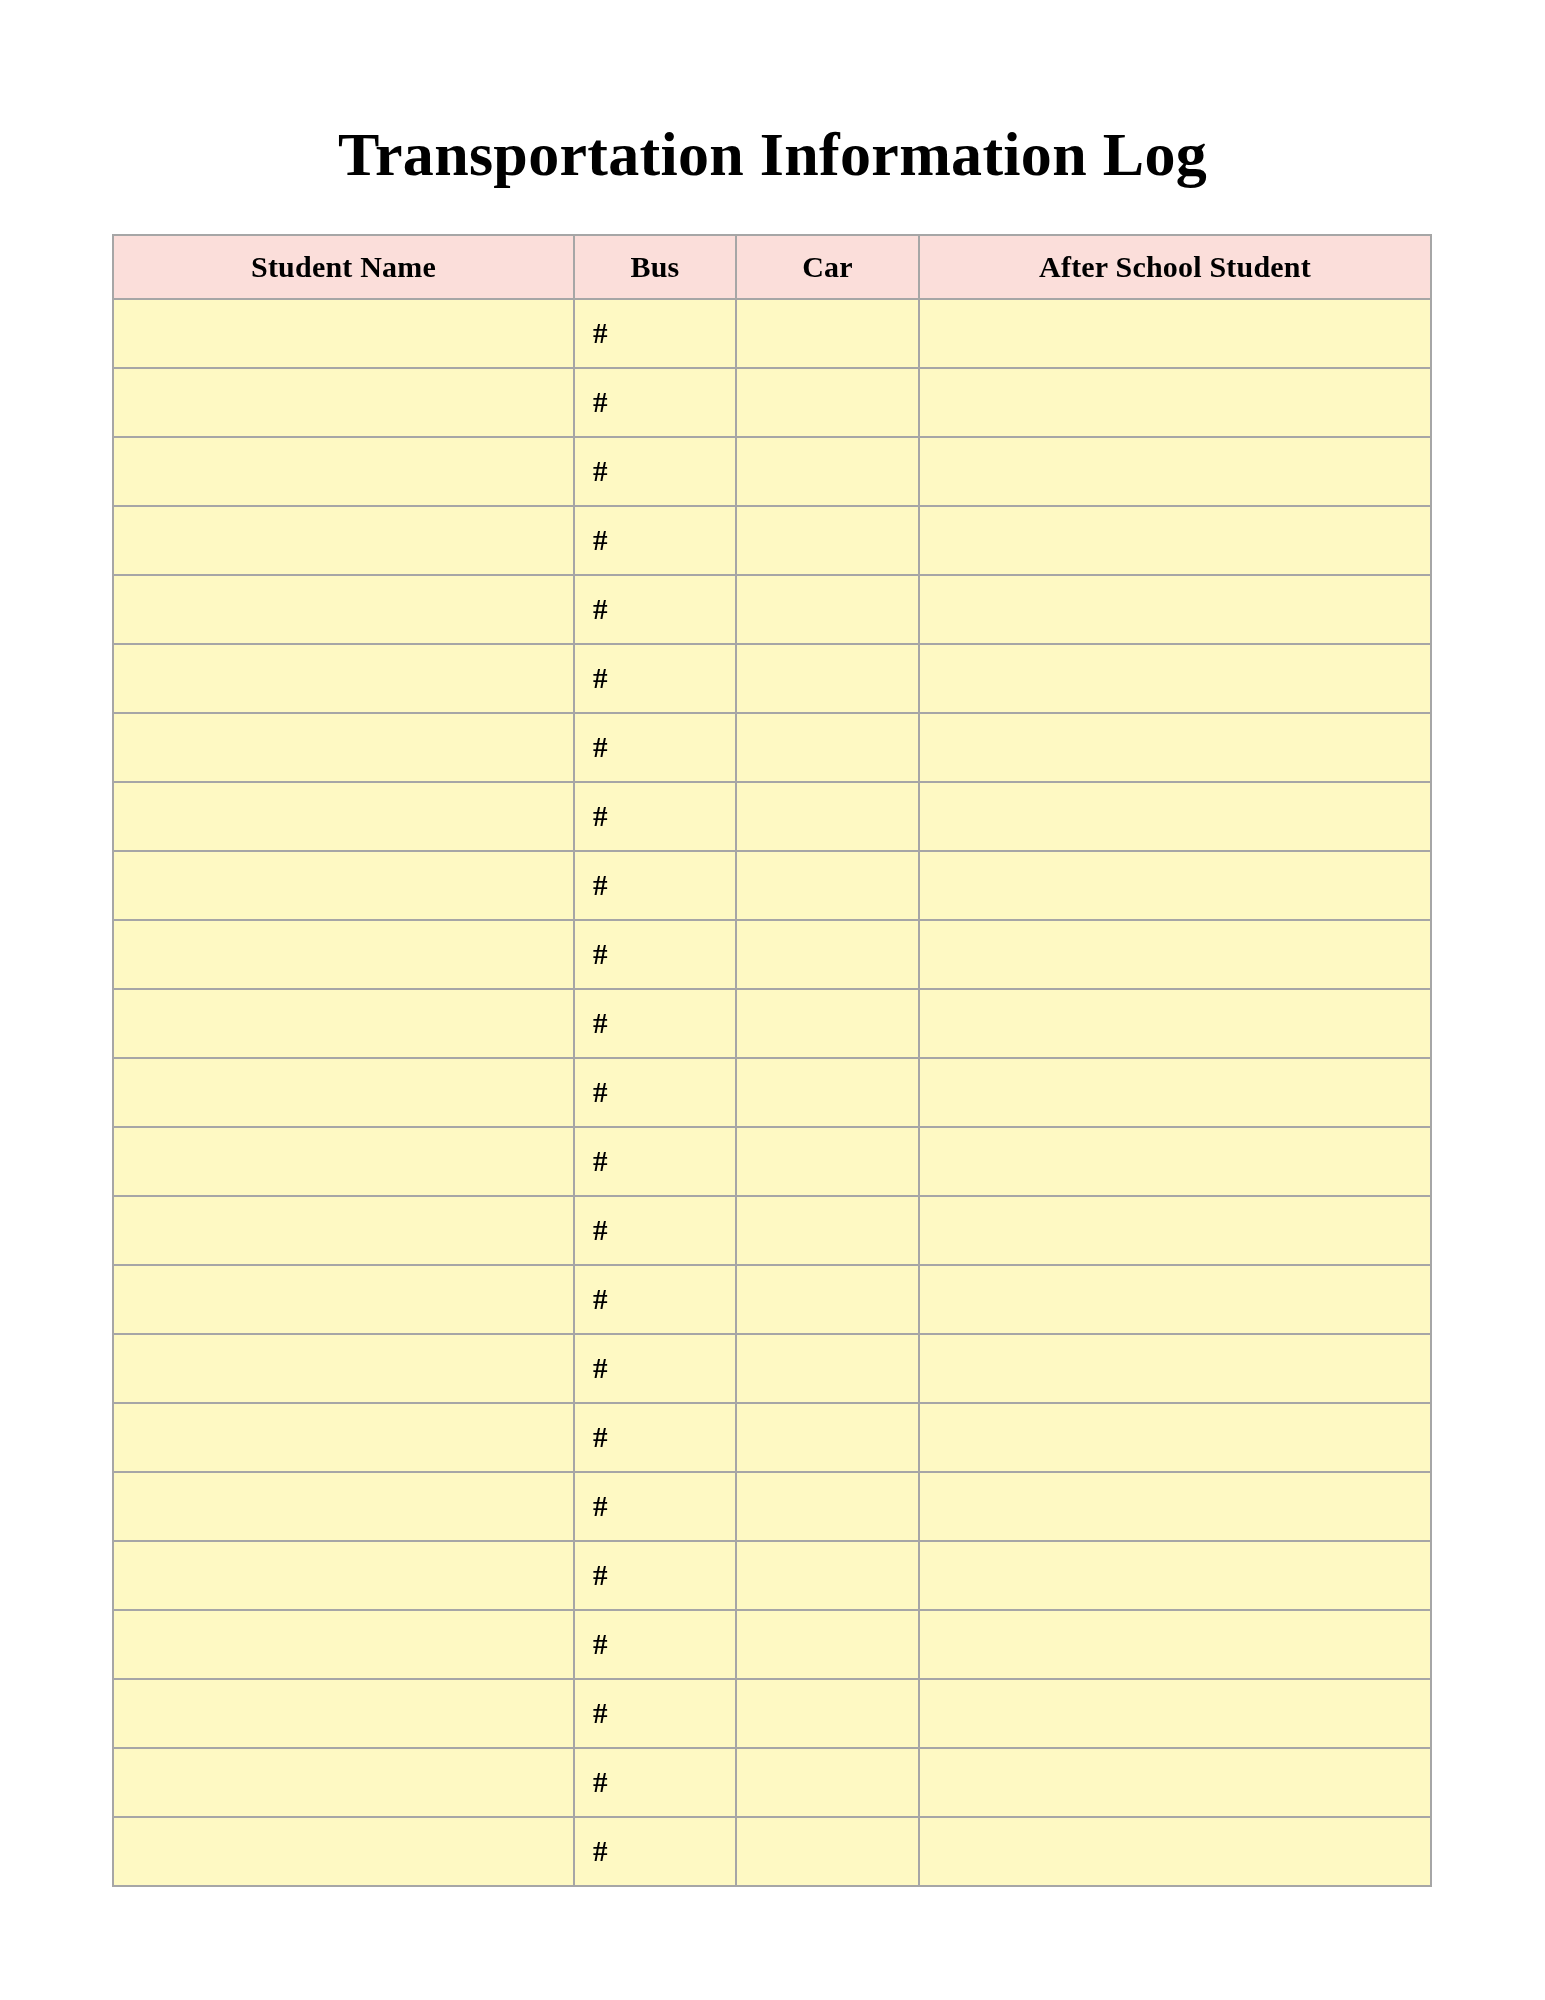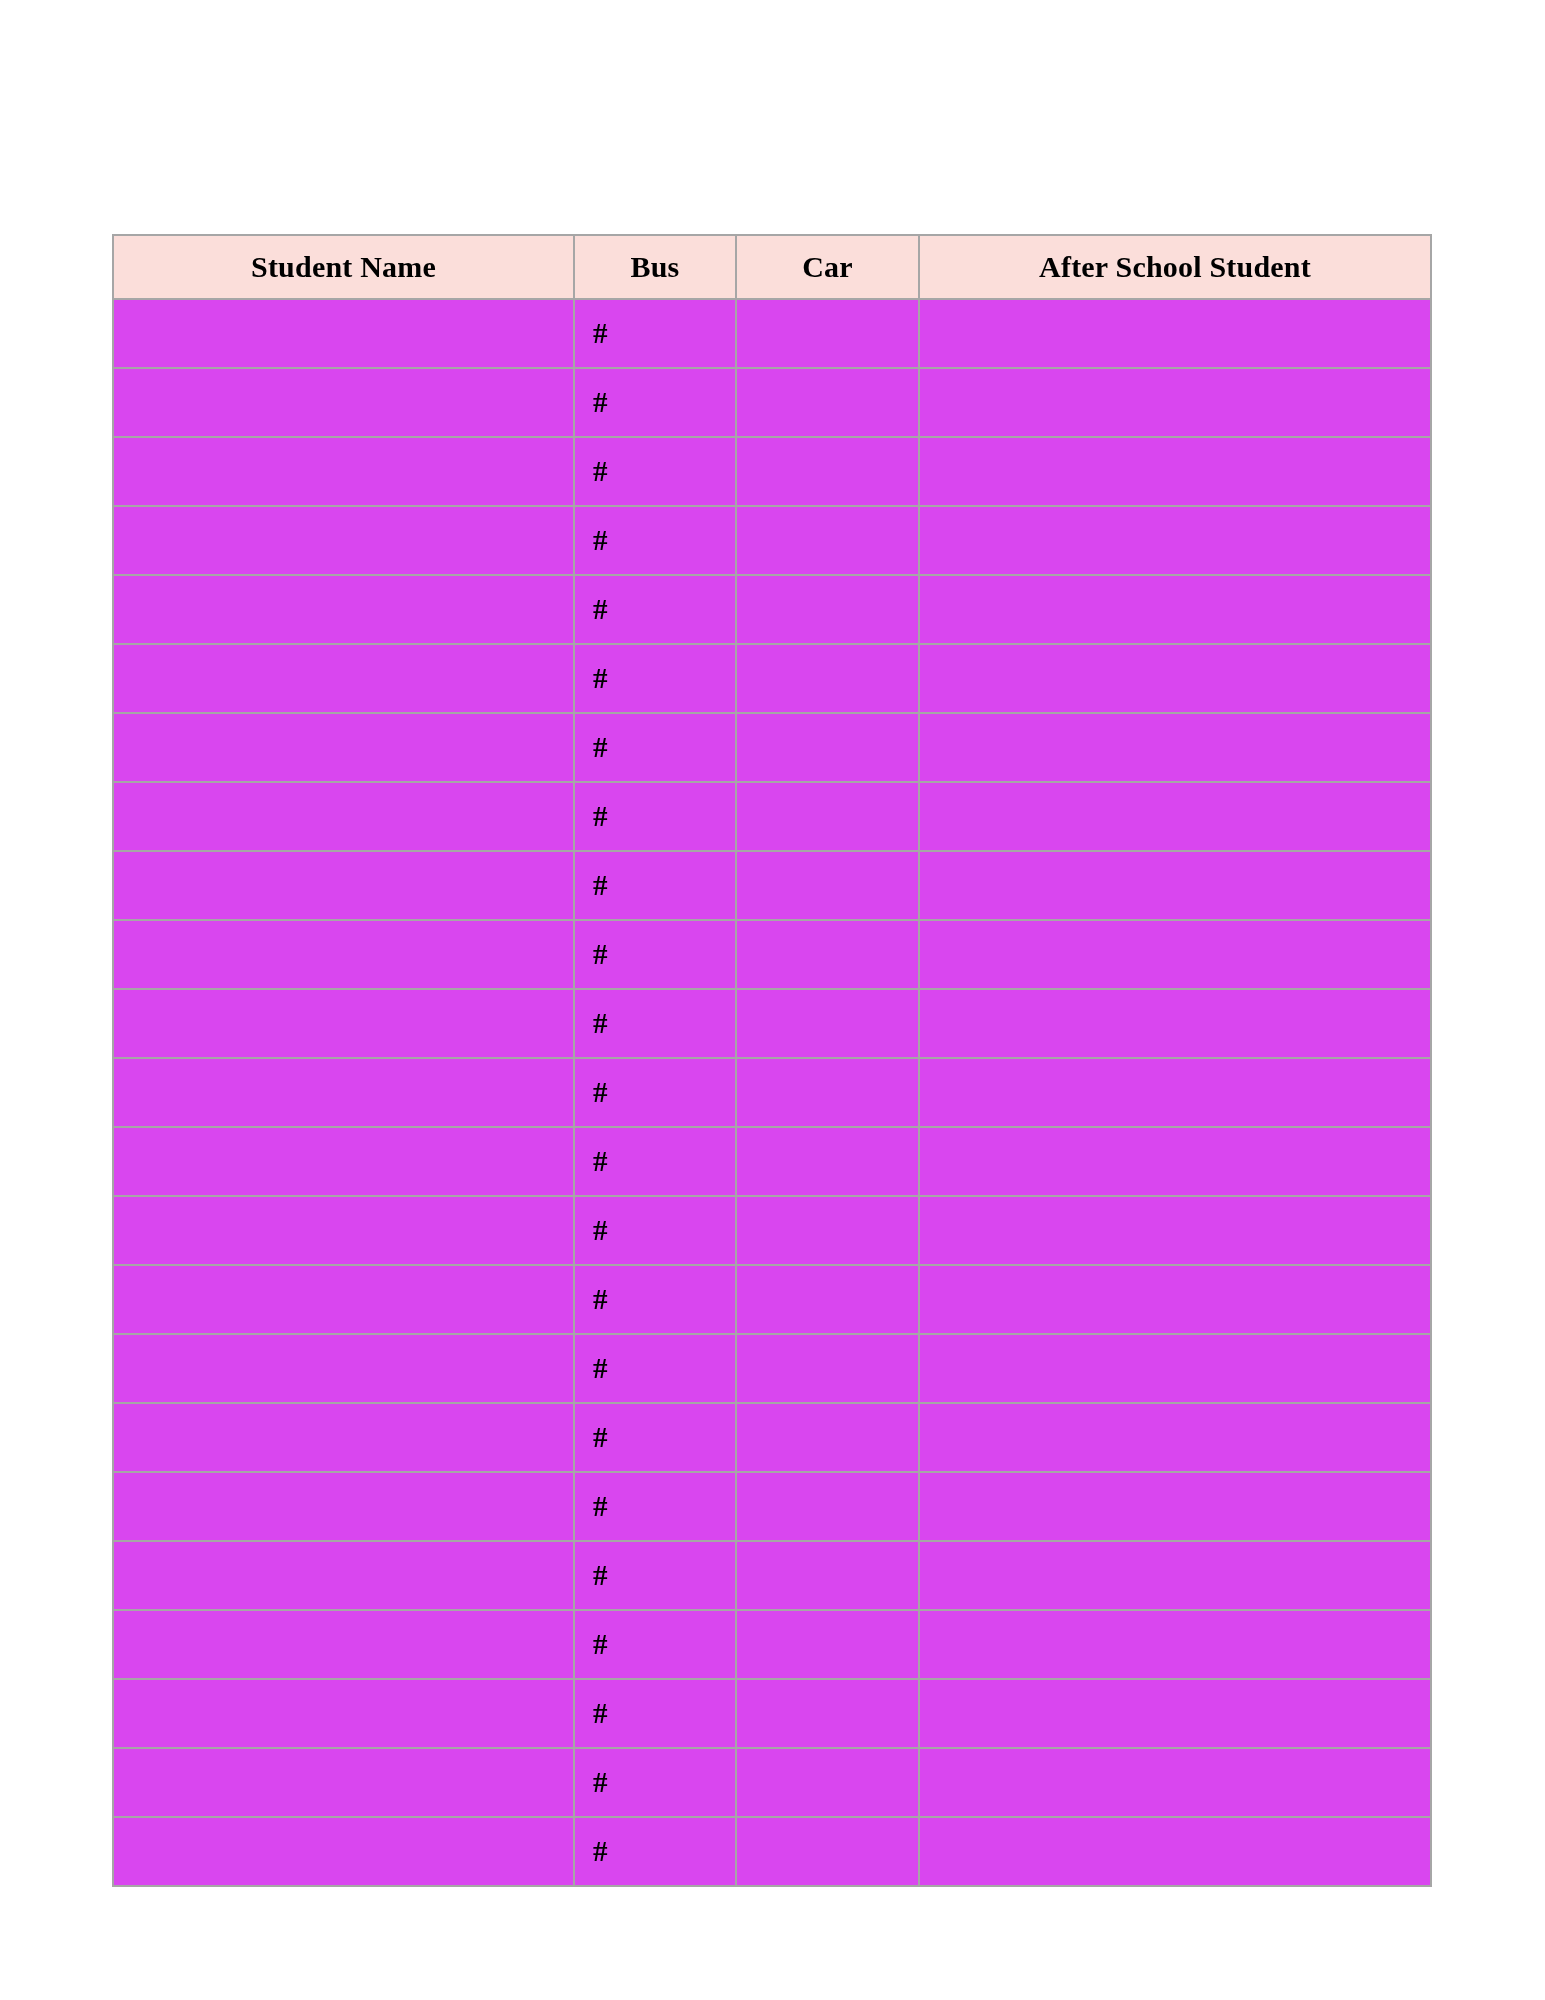--- a/index.html
+++ b/index.html
@@ -41,21 +41,21 @@
     position: absolute;
     left: 112px;
     top: 234px;
     width: 1318px;
   }
 
   table.log-table {
     width: 1318px;
     border-collapse: collapse;
     table-layout: fixed;
-    background: #d946ef;
+    background: #fef9c3;
   }
 
   table.log-table col.c-name   { width: 461px; }
   table.log-table col.c-bus    { width: 162px; }
   table.log-table col.c-car    { width: 183px; }
   table.log-table col.c-act    { width: 512px; }
 
   table.log-table th,
   table.log-table td {
     border: 2px solid #a6a6a6;
@@ -94,20 +94,21 @@
     padding-left: 18px;
     font-weight: bold;
     font-size: 29px;
   }
 </style>
 </head>
 <body>
 
 <div class="page">
 
+  <div class="doc-title">Transportation Information Log</div>
 
   <div class="table-wrap">
     <table class="log-table">
       <colgroup>
         <col class="c-name">
         <col class="c-bus">
         <col class="c-car">
         <col class="c-act">
       </colgroup>
       <thead>

